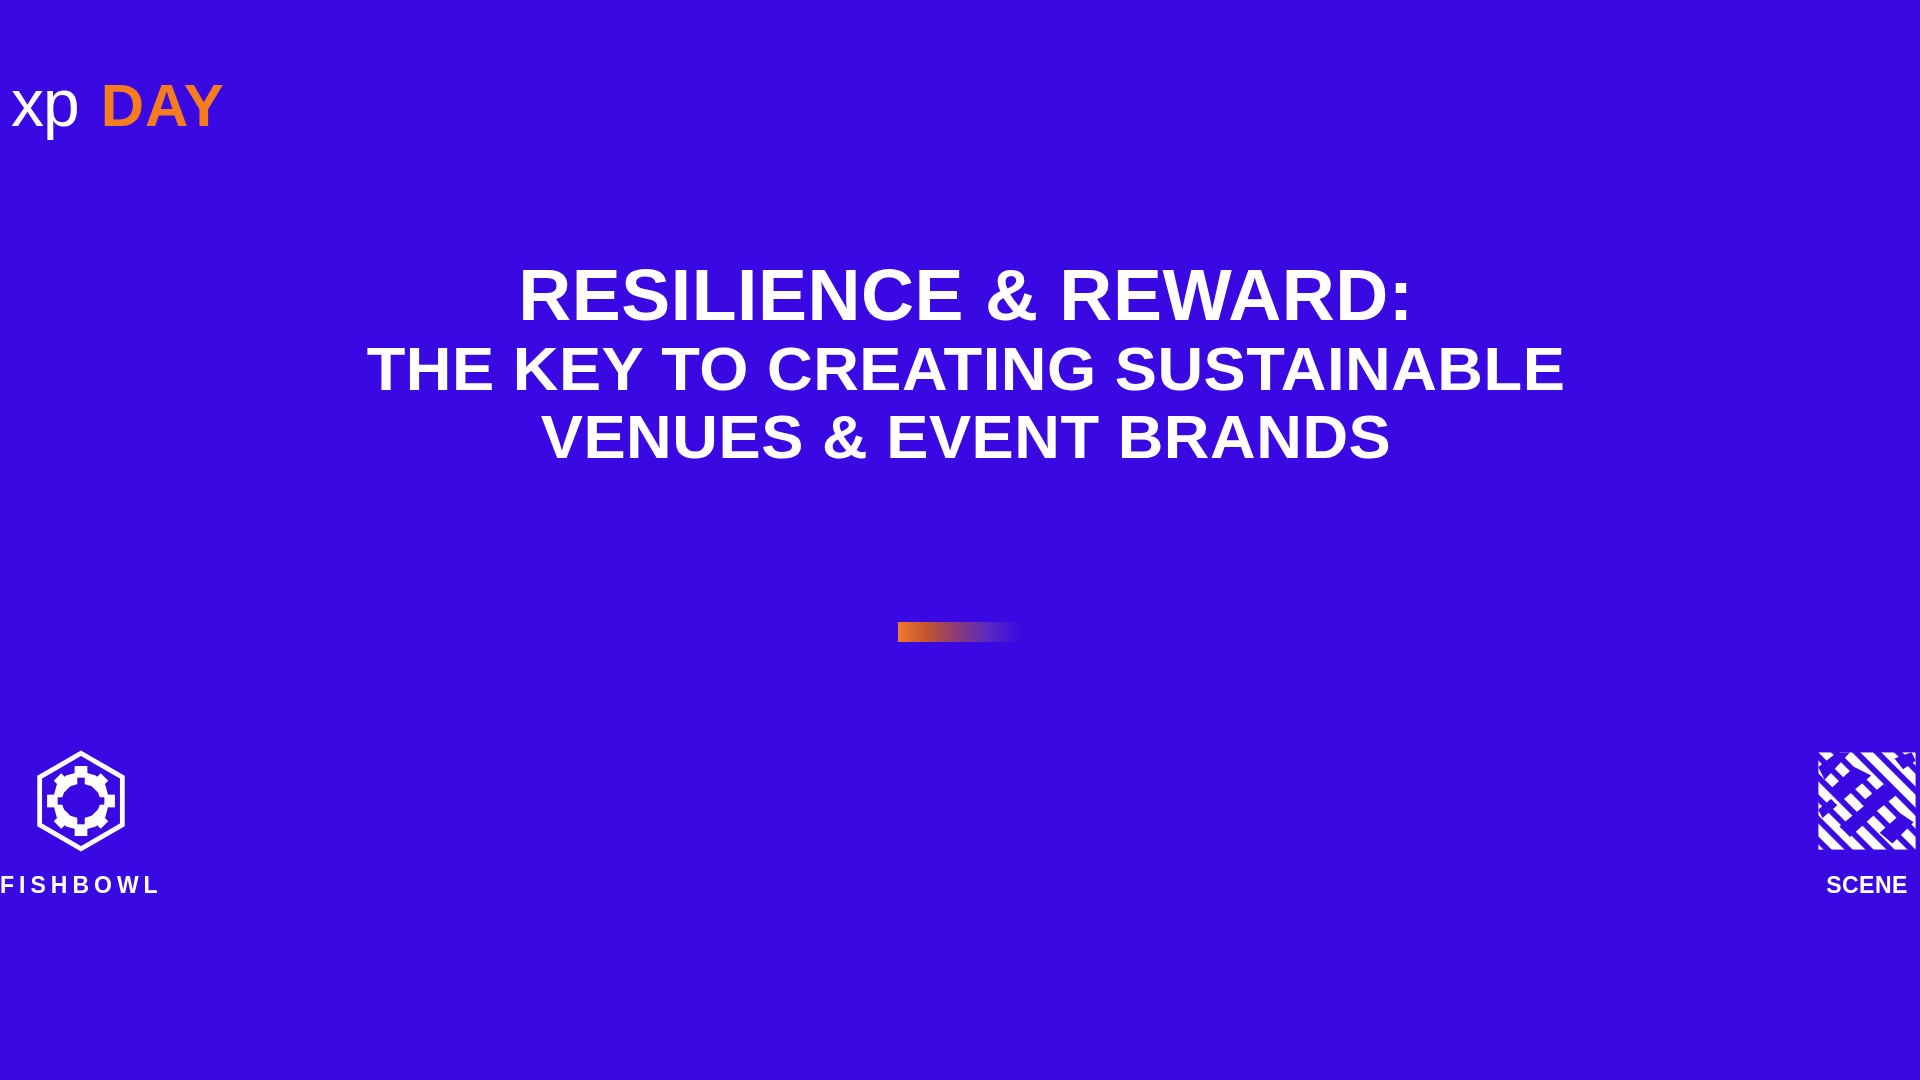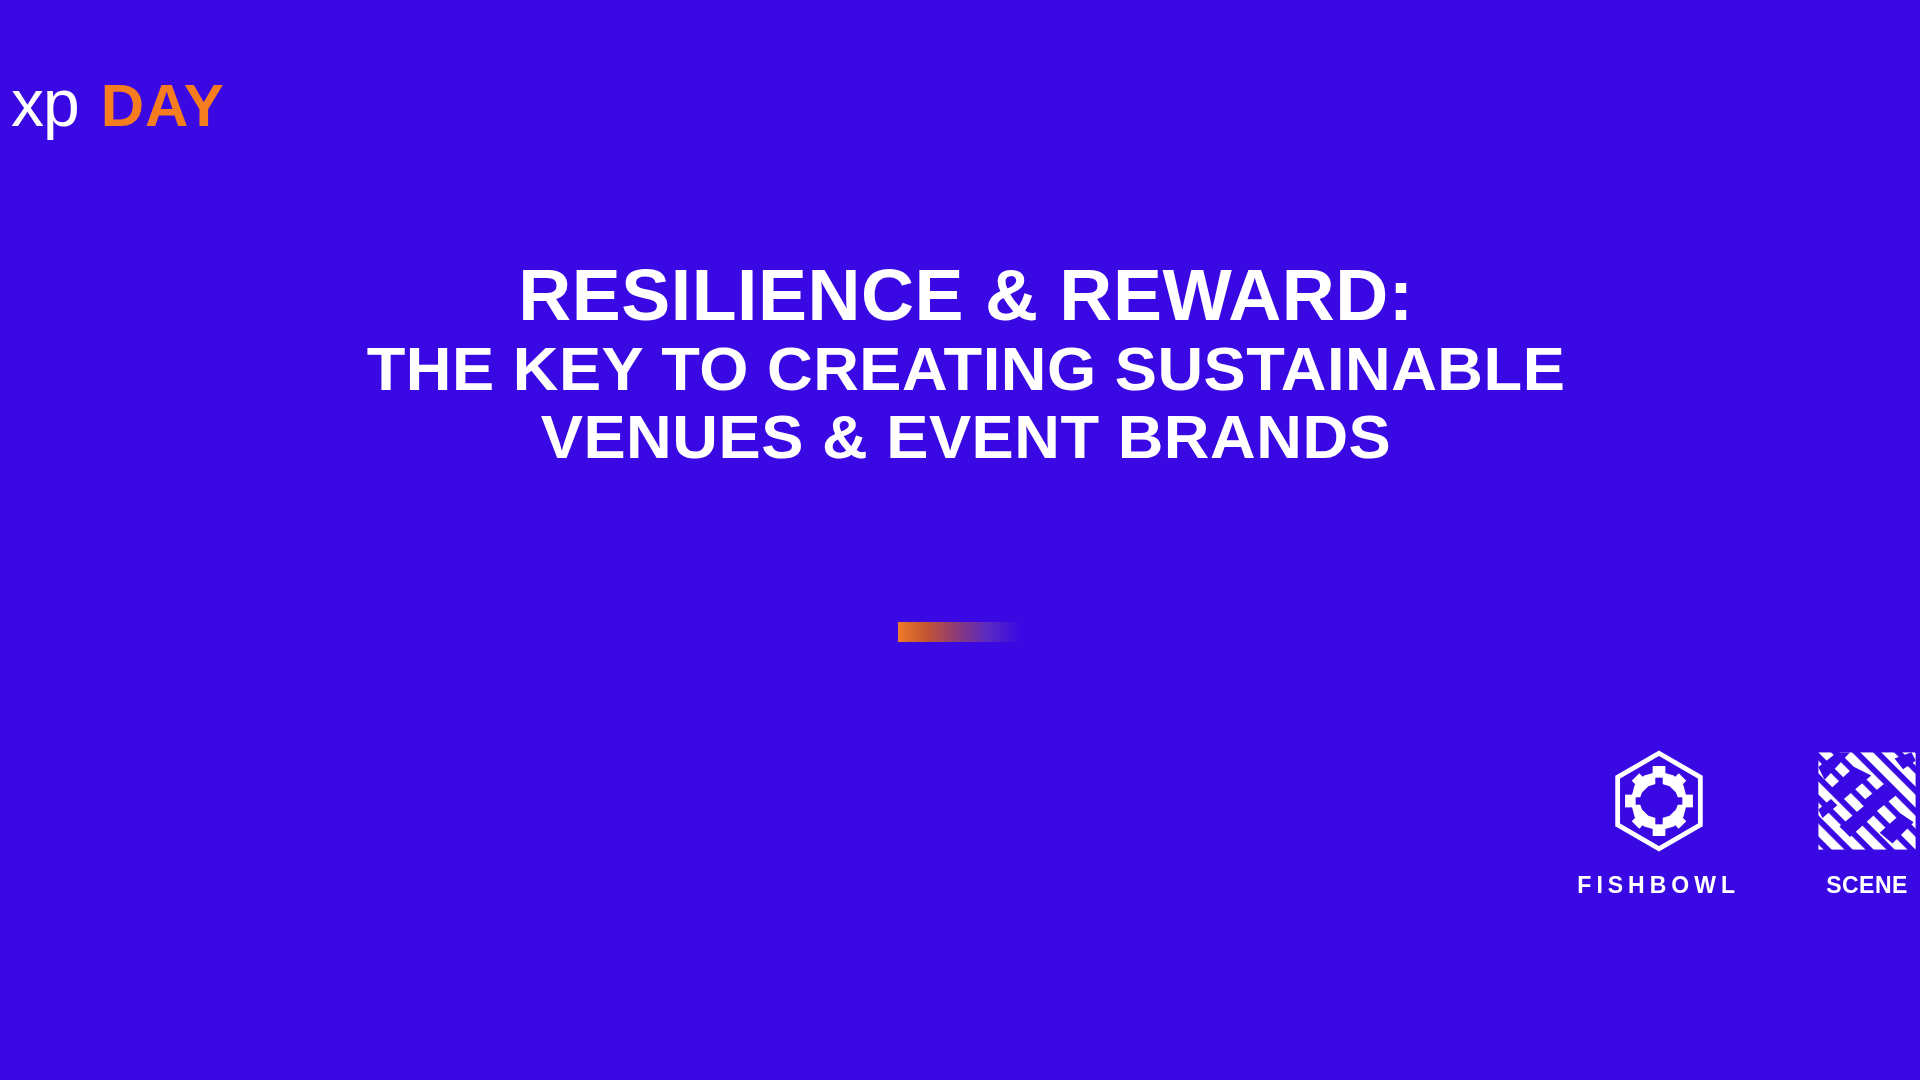--- a/index.html
+++ b/index.html
@@ -97,21 +97,21 @@
         #3A08E3 100%);
   }
 
   
   .logo-row {
     position: absolute;
     top: 748px;
     left: 0;
     width: 1920px;
     display: flex;
-    justify-content: flex-end;
+    justify-content: space-between;
     align-items: flex-start;
     gap: 74px;
   }
 
   .logo-block {
     display: flex;
     flex-direction: column;
     align-items: center;
   }
 

